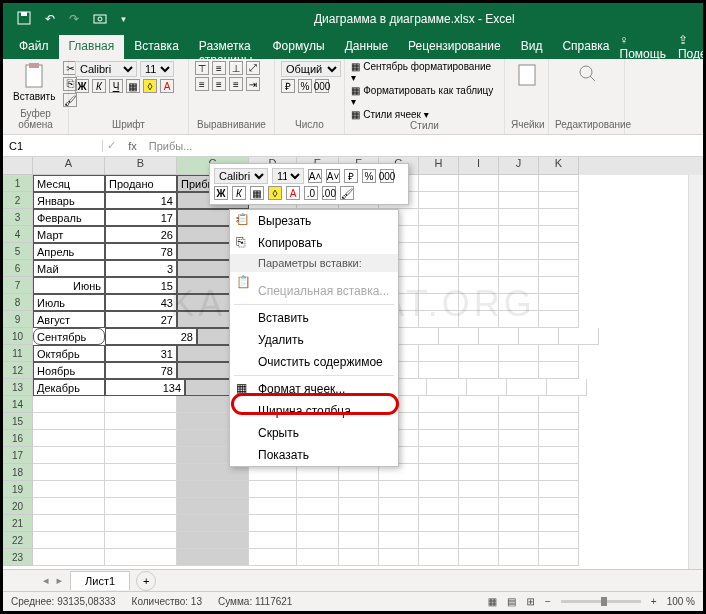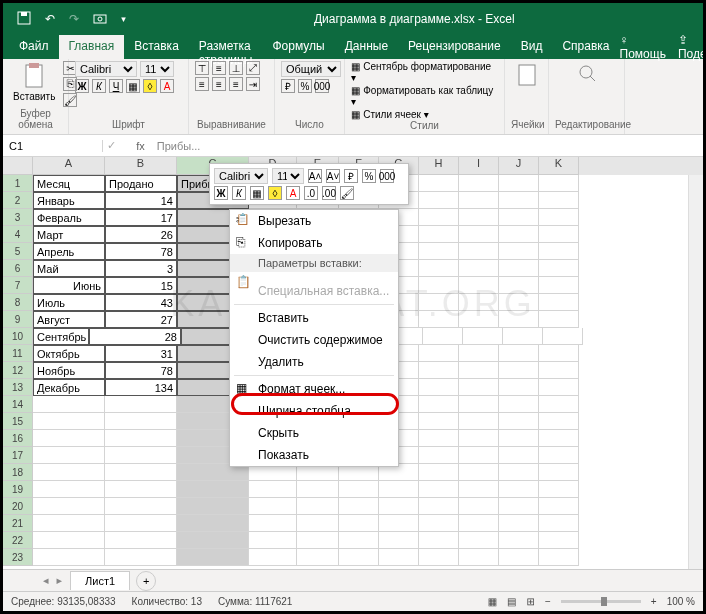--- a/index.html
+++ b/index.html
@@ -25,21 +25,21 @@
 .rgroup-label { font-size:10px; color:#666; text-align:center; margin-top:auto; padding-bottom:2px; }
 .rgroup-body { display:flex; gap:4px; align-items:flex-start; flex:1; }
 .ribbtn { display:flex; flex-direction:column; align-items:center; gap:2px; padding:2px 4px; }
 .rstack { display:flex; flex-direction:column; gap:2px; }
 .rrow { display:flex; gap:3px; align-items:center; }
 select.ribsel { font-size:11px; border:1px solid #ccc; }
 .sq { width:14px; height:14px; border:1px solid #999; display:inline-flex; align-items:center; justify-content:center; font-size:10px; }
 
 .fbar { height:22px; border-bottom:1px solid #d4d4d4; display:flex; align-items:center; font-size:11px; }
 .namebox { width:100px; border-right:1px solid #d4d4d4; padding:0 6px; }
-.fx { padding:0 8px; color:#666;margin-left:8px; }
+.fx { padding:0 8px; color:#666; }
 .finput { flex:1; padding:0 4px; color:#888; }
 
 .colhead { height:18px; display:flex; background:#e6e6e6; }
 .corner { width:30px; border-right:1px solid #ccc; border-bottom:1px solid #ccc; background:#e6e6e6; }
 .ch { border-right:1px solid #ccc; border-bottom:1px solid #ccc; text-align:center; font-size:11px; color:#444; }
 .ch.sel { background:#c6e0c6; }
 
 .grid { position:relative; }
 .row { display:flex; height:17px; }
 .rh { width:30px; background:#e6e6e6; border-right:1px solid #ccc; border-bottom:1px solid #ccc; font-size:10px; text-align:center; color:#444; line-height:17px; }
@@ -348,21 +348,21 @@
         <div class="cell" style="width: 42px;"></div>
         <div class="cell" style="width: 40px;"></div>
         <div class="cell" style="width: 40px;"></div>
         <div class="cell" style="width: 40px;"></div>
         <div class="cell" style="width: 40px;"></div>
         <div class="cell" style="width: 40px;"></div>
         <div class="cell" style="width: 40px;"></div>
       </div>
       <div class="row">
         <div class="rh sel">10</div>
-        <div class="cell bordered" style="width: 56px;">Сентябрь</div>
+        <div class="cell bordered" style="width: 72px; border-radius: 7px;">Сентябрь</div>
         <div class="cell bordered right" style="width: 92px;">28</div>
         <div class="cell selcol bordered" style="width: 72px;"></div>
         <div class="cell" style="width: 48px;"></div>
         <div class="cell" style="width: 42px;"></div>
         <div class="cell" style="width: 40px;"></div>
         <div class="cell" style="width: 40px;"></div>
         <div class="cell" style="width: 40px;"></div>
         <div class="cell" style="width: 40px;"></div>
         <div class="cell" style="width: 40px;"></div>
         <div class="cell" style="width: 40px;"></div>
@@ -391,21 +391,21 @@
         <div class="cell" style="width: 40px;"></div>
         <div class="cell" style="width: 40px;"></div>
         <div class="cell" style="width: 40px;"></div>
         <div class="cell" style="width: 40px;"></div>
         <div class="cell" style="width: 40px;"></div>
         <div class="cell" style="width: 40px;"></div>
       </div>
       <div class="row">
         <div class="rh sel">13</div>
         <div class="cell bordered" style="width: 72px;">Декабрь</div>
-        <div class="cell bordered right" style="width: 72px;">134</div>
+        <div class="cell bordered right" style="width: 80px;">134</div>
         <div class="cell selcol bordered" style="width: 72px;"></div>
         <div class="cell" style="width: 48px;"></div>
         <div class="cell" style="width: 42px;"></div>
         <div class="cell" style="width: 40px;"></div>
         <div class="cell" style="width: 40px;"></div>
         <div class="cell" style="width: 40px;"></div>
         <div class="cell" style="width: 40px;"></div>
         <div class="cell" style="width: 40px;"></div>
         <div class="cell" style="width: 40px;"></div>
       </div>
@@ -580,22 +580,22 @@
 <div class="ctx">
   <div class="ctx-item"><span class="ctx-icon">✂</span><span>Вырезать</span></div>
   <div class="ctx-item"><span class="ctx-icon">⎘</span><span>Копировать</span></div>
   <div class="ctx-header"><span class="ctx-icon">📋</span><span>Параметры вставки:</span></div>
   <div class="ctx-item">
         <span class="ctx-icon">📋</span>
       </div>
   <div class="ctx-item" style="color:#aaa"><span>Специальная вставка...</span></div>
   <div class="ctx-sep"></div>
   <div class="ctx-item"><span>Вставить</span></div>
+  <div class="ctx-item"><span>Удалить</span></div>
   <div class="ctx-item"><span>Очистить содержимое</span></div>
-  <div class="ctx-item"><span>Удалить</span></div>
   <div class="ctx-sep"></div>
   <div class="ctx-item"><span class="ctx-icon">▦</span><span>Формат ячеек...</span></div>
   <div class="ctx-item"><span>Ширина столбца...</span></div>
   <div class="ctx-item"><span>Скрыть</span></div>
   <div class="ctx-item"><span>Показать</span></div>
 </div>
 <div class="highlight"></div>
 
 <div class="vscroll"></div>
 

